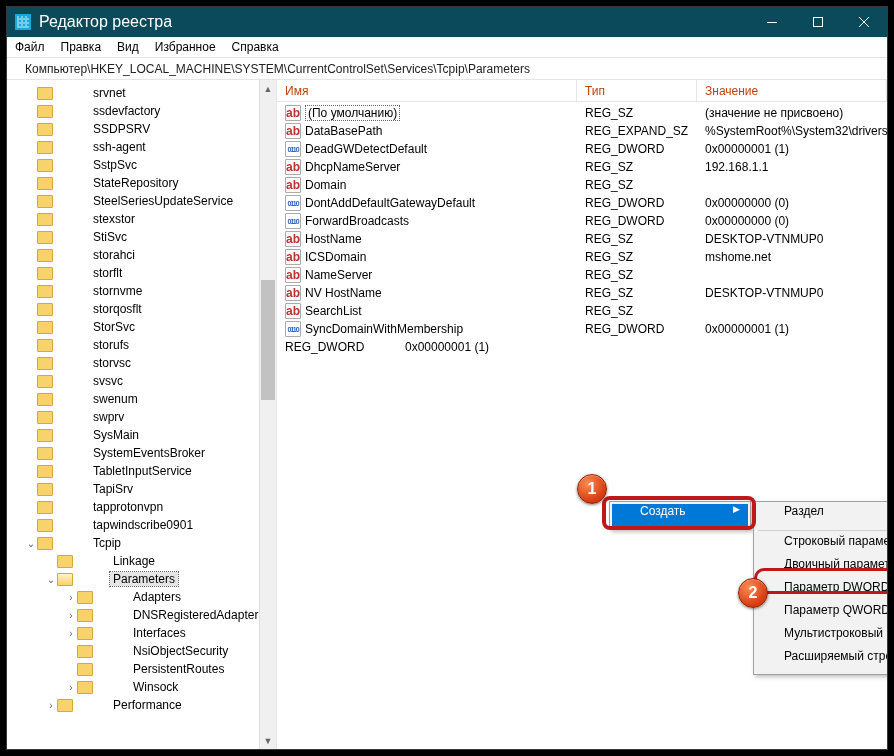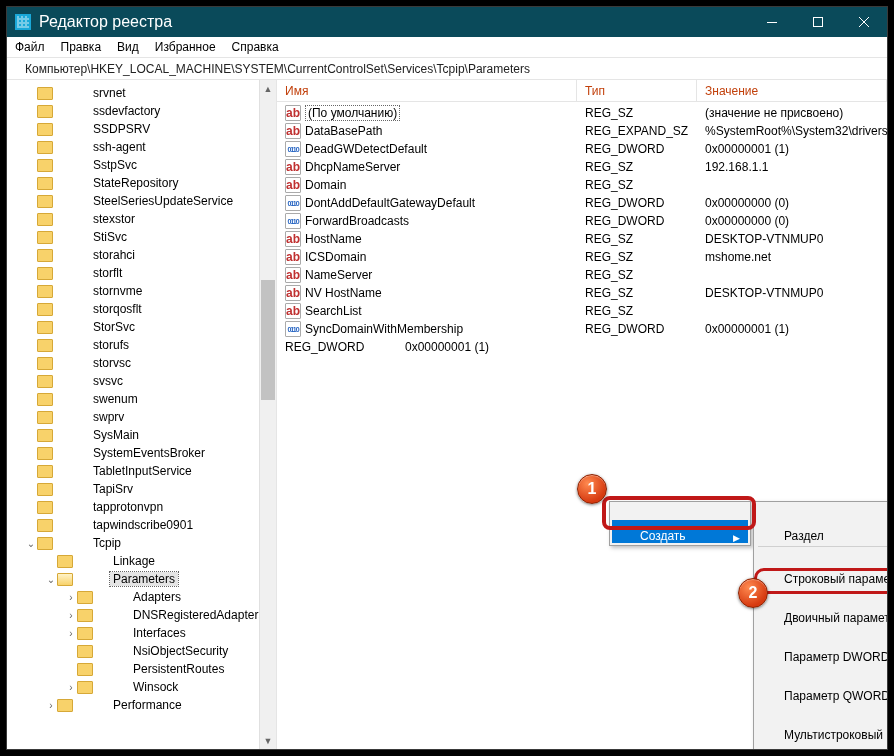--- a/index.html
+++ b/index.html
@@ -35,21 +35,21 @@
 .row { display: flex; height: 18px; align-items: center; }
 .row .cell { overflow: hidden; white-space: nowrap; text-overflow: clip; padding-left: 8px; }
 .row .cell.name { width: 300px; display:flex; align-items:center; gap:4px; }
 .row .cell.type { width: 120px; }
 .row .cell.val { flex: 1; }
 .ico { width:16px; height:16px; border:1px solid #aaa; background:#fff; display:inline-flex; align-items:center; justify-content:center; font-size:12px; font-weight:bold; border-radius:1px; flex-shrink:0; }
 .ico.ab { color:#c03030; }
 .ico.bin { color:#2060c0; font-size:7px; letter-spacing:-1px;}
 .row.first .nm { border:1px dotted #666; padding:0 2px; }
 .ctxmenu { position: absolute; background: #f2f2f2; border: 1px solid #a0a0a0; box-shadow: 2px 2px 4px rgba(0,0,0,.25); padding: 2px; }
-.ctxmenu .mitem { height: 23px; display: flex; align-items: flex-end; padding: 0 22px 0 28px; white-space: nowrap; position:relative;margin-top:16px; }
+.ctxmenu .mitem { height: 23px; display: flex; align-items: flex-start; padding: 0 22px 0 28px; white-space: nowrap; position:relative; }
 .ctxmenu .sep { height: 1px; background: #d0d0d0; margin: 3px 2px; }
 .ctxmenu .mitem.hov { background: #0078d7; color: #fff; }
 .arrow-r { position:absolute; right:8px; font-size:9px; }
 .menu1 { left: 332px; top: 421px; width: 142px; }
 .menu2 { left: 476px; top: 421px; width: 234px; }
 .highlight1 { position:absolute; left:325px; top:416px; width:154px; height:34px; border:4px solid #c01818; border-radius:8px; pointer-events:none; }
 .highlight2 { position:absolute; left:477px; top:488px; width:200px; height:26px; border:3px solid #c01818; border-radius:10px; pointer-events:none; }
 .badge { position:absolute; width:30px; height:30px; border-radius:50%; background: radial-gradient(circle at 35% 30%, #ff8a50, #d63a10 70%); color:#fff; font-weight:bold; font-size:16px; display:flex; align-items:center; justify-content:center; box-shadow: 0 1px 3px rgba(0,0,0,.5), inset 0 1px 1px rgba(255,255,255,.4); border:1px solid #8a2000; }
 .badge1 { left:300px; top:394px; }
 .badge2 { left:461px; top:498px; }

